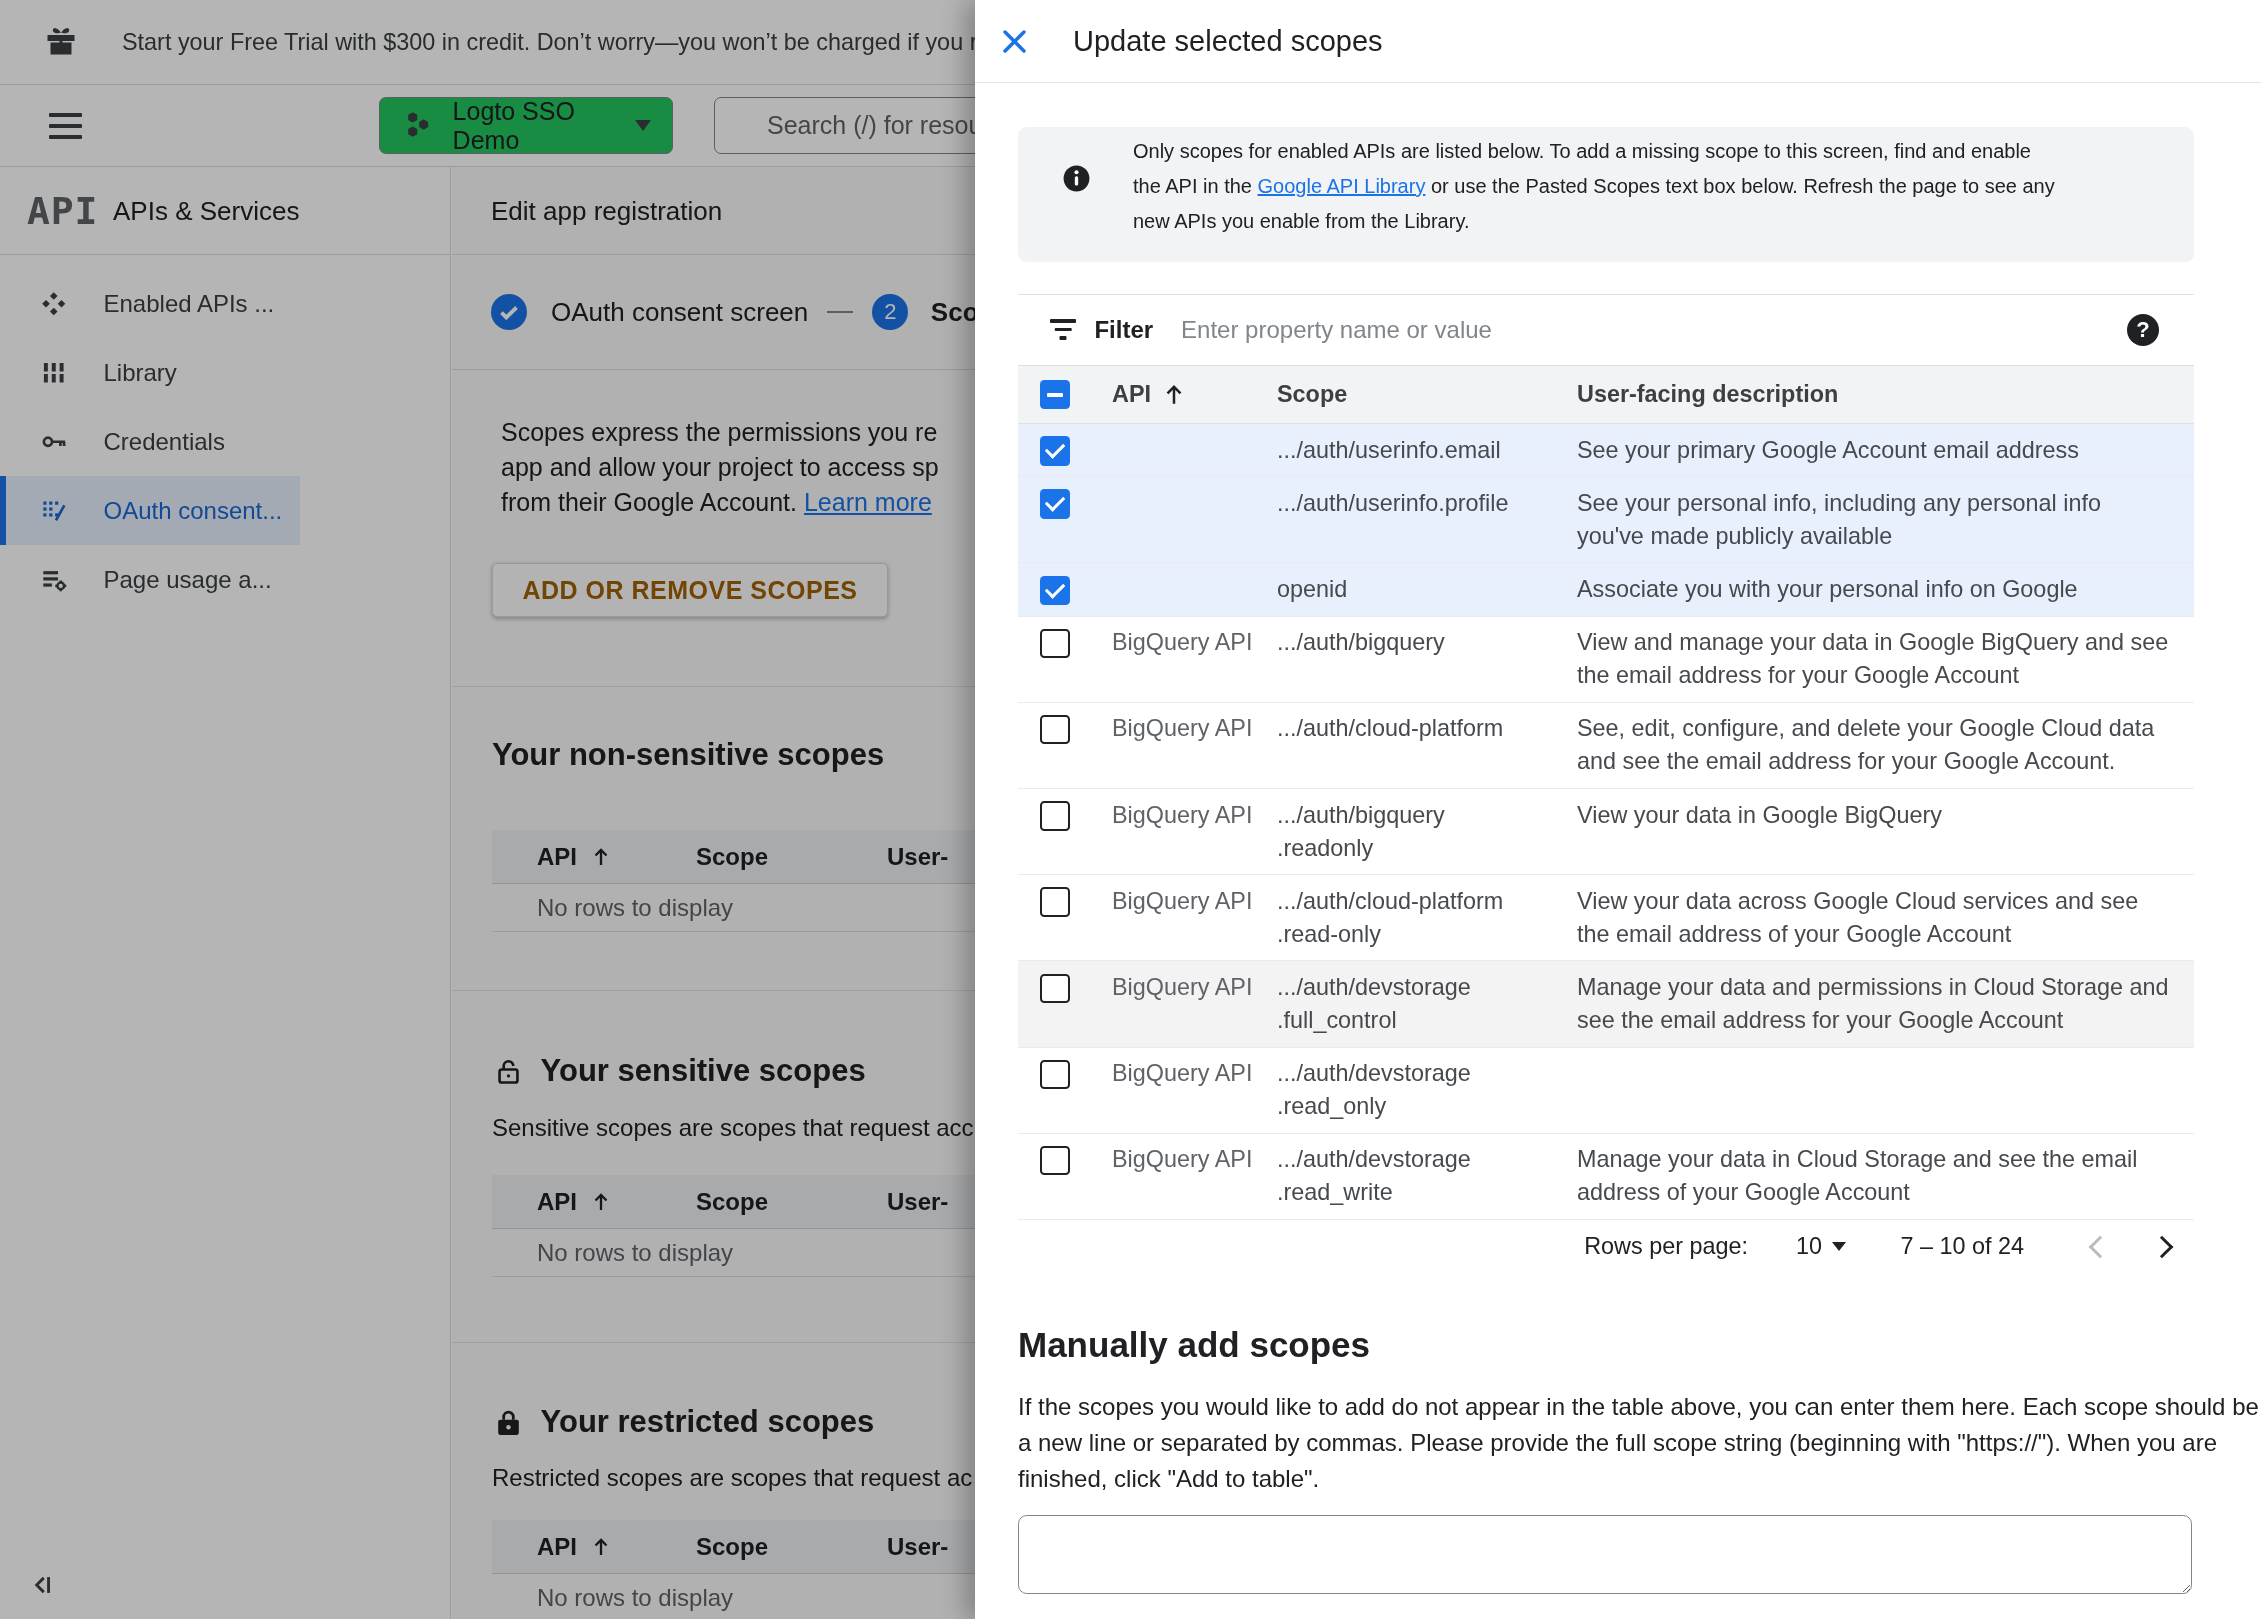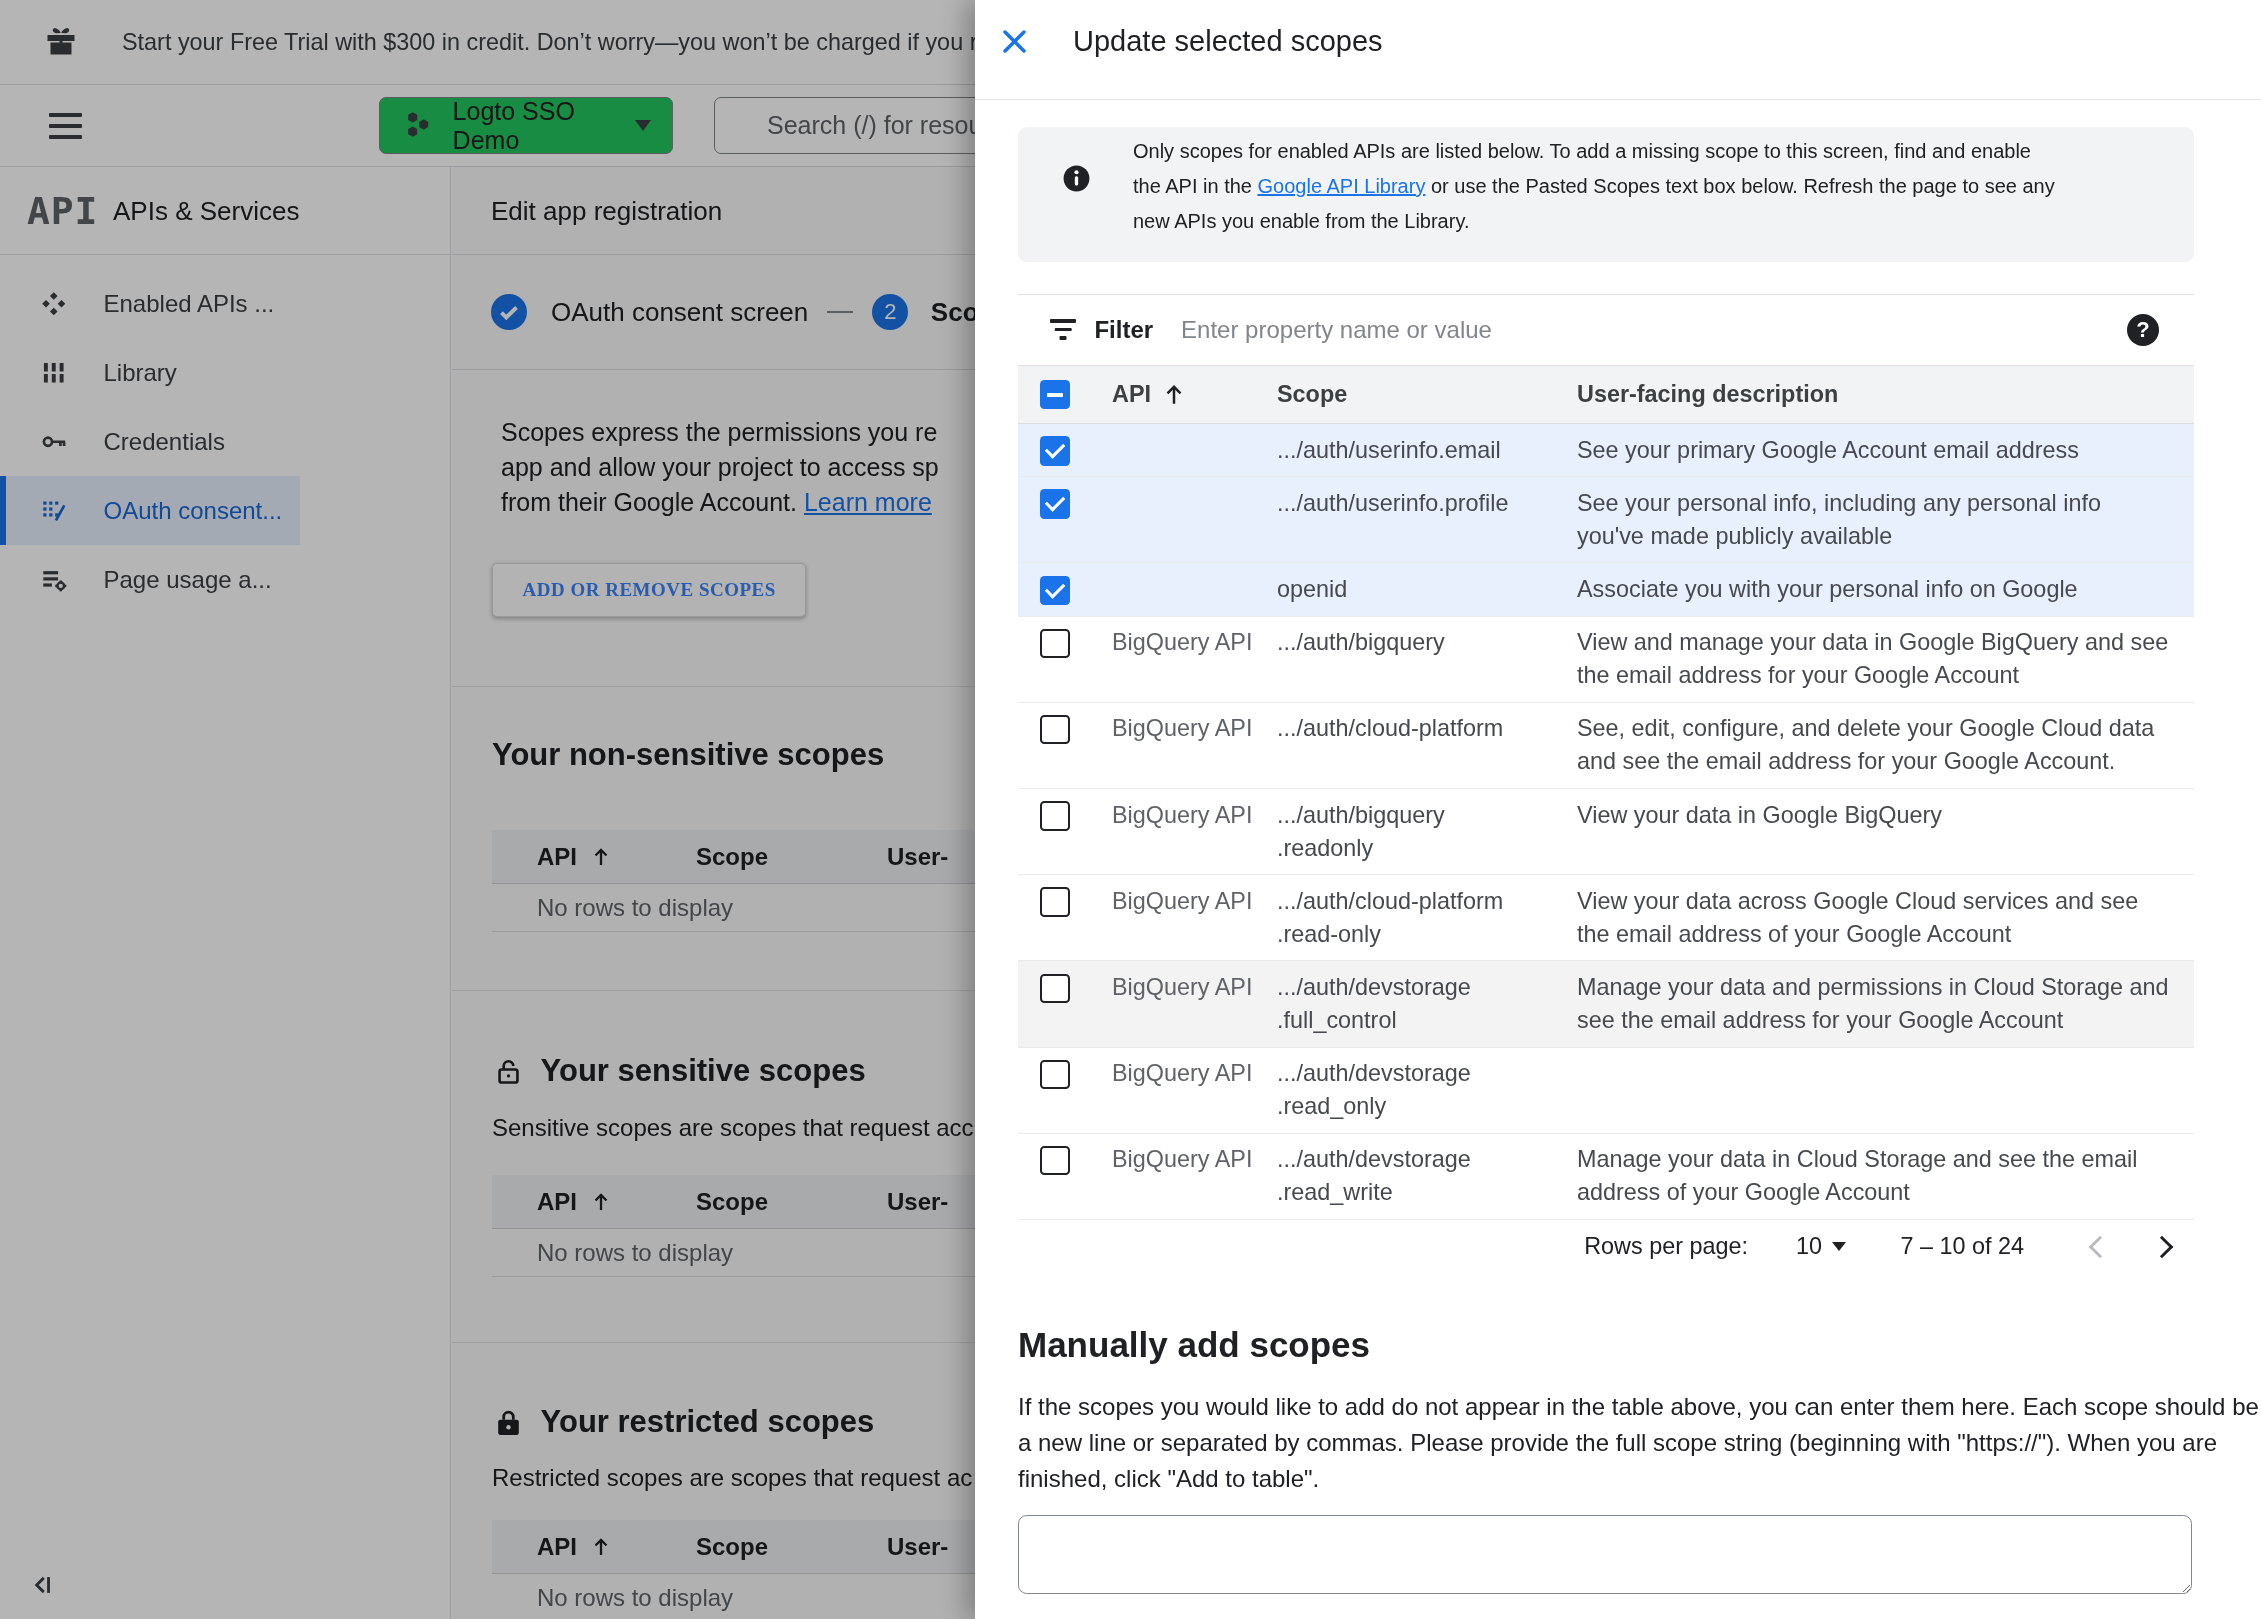--- a/index.html
+++ b/index.html
@@ -43,37 +43,37 @@
   .appbar-main { position:relative; height:88px; border-bottom:0.9px solid #dadce0; }
   .page-title { position:absolute; left:39px; top:0; line-height:88px; font-size:26px; color:#202124; white-space:nowrap; }
   .stepper { position:absolute; left:0; top:88px; width:100%; height:115px; border-bottom:0.9px solid #dadce0; display:flex; align-items:center; padding-left:39px; }
   .step-circle { width:36px; height:36px; border-radius:50%; background:#1a73e8; display:flex; align-items:center; justify-content:center; flex:0 0 auto; }
   .step-circle .num { color:#fff; font-size:22px; }
   .step-label { margin-left:24px; font-size:26px; color:#202124; white-space:nowrap; }
   .step-dash { width:26px; height:2.6px; background:#80868b; margin:0 19px; flex:0 0 auto; }
   .step-label2 { margin-left:22.6px; font-size:26px; font-weight:bold; color:#202124; white-space:nowrap; }
   .intro { position:absolute; left:49px; top:248px; font-size:25px; line-height:35px; color:#202124; white-space:nowrap; }
   .learn-more { color:#1a73e8; text-decoration:underline; cursor:pointer; }
-  .add-btn { position:absolute; left:40px; top:396px; height:54px; padding:0 29.5px; background:#fdfdfd; border:0.9px solid #d5d8db; border-radius:5.2px; color:#3b82f6; font-weight:bold; font-size:19px; letter-spacing:0.5px; box-shadow:0 1.7px 4.3px rgba(60,64,67,.35); display:inline-flex; align-items:center; cursor:pointer; white-space:nowrap; font-family:Liberation Serif, serif; }
+  .add-btn { position:absolute; left:40px; top:396px; height:54px; padding:0 29.5px; background:#fdfdfd; border:0.9px solid #d5d8db; border-radius:5.2px; color:#a16207; font-weight:bold; font-size:25px; letter-spacing:0.5px; box-shadow:0 1.7px 4.3px rgba(60,64,67,.35); display:inline-flex; align-items:center; cursor:pointer; white-space:nowrap; font-family:Liberation Sans, sans-serif; }
   .mdivider { position:absolute; left:0; width:100%; border-top:0.9px solid #e2e2e2; }
   .sec-h { position:absolute; left:40px; font-size:31px; font-weight:bold; color:#202124; display:flex; align-items:center; gap:15.6px; white-space:nowrap; }
   .sec-h svg { width:33px; height:33px; }
   .sec-sub { position:absolute; left:40px; font-size:24px; color:#202124; white-space:nowrap; }
   .ltable { position:absolute; left:40px; width:985px; }
   .lthead { height:54px; background:#eef0f2; border-bottom:0.9px solid #cfd1d3; display:flex; align-items:center; font-weight:bold; font-size:24px; color:#202124; }
   .lc1 { padding-left:45px; width:204px; display:flex; align-items:center; gap:12px; }
   .lc2 { width:191px; }
   .lc3 { flex:1; }
   .ltempty { height:48px; line-height:48px; border-bottom:0.9px solid #dcdee0; color:#5f6368; font-size:24px; padding-left:45px; }
 
   .scrim { position:absolute; left:0; top:0; width:975px; height:1620px; background:rgba(0,0,0,0.29); z-index:50; }
 
   
   .panel { position:absolute; left:975px; top:0; width:1286px; height:1620px; background:#fff; z-index:100; box-shadow:-8.7px 0 24px rgba(0,0,0,0.28); }
-  .panel-header { position:relative; height:100px; border-bottom:0.9px solid #e4e4e7;text-decoration:underline; }
+  .panel-header { position:relative; height:83px; border-bottom:0.9px solid #e4e4e7;text-decoration:underline; }
   .close-x { position:absolute; left:22px; top:24px; width:35px; height:35px; cursor:pointer; }
   .panel-title { position:absolute; left:98px; top:0; line-height:83px; font-size:29px; color:#202124; white-space:nowrap; }
 
   .info-box { position:absolute; left:43px; top:127px; width:1176px; height:135px; background:#f1f3f4; border-radius:8.7px; }
   .info-icon { position:absolute; left:43px; top:36px; width:31px; height:31px; }
   .info-text { position:absolute; left:115px; top:7px; font-size:20px; line-height:35px; color:#202124; white-space:nowrap; }
   .info-link { color:#1a73e8; text-decoration:underline; cursor:pointer;text-align:right; }
 
   .filter-bar { position:absolute; left:43px; top:294px; width:1176px; height:70px; border-top:0.9px solid #e0e0e0; display:flex; align-items:center;justify-content:flex-end; }
   .filter-icon { margin-left:31px; width:28px; height:22.6px; position:relative; flex:0 0 auto; }

